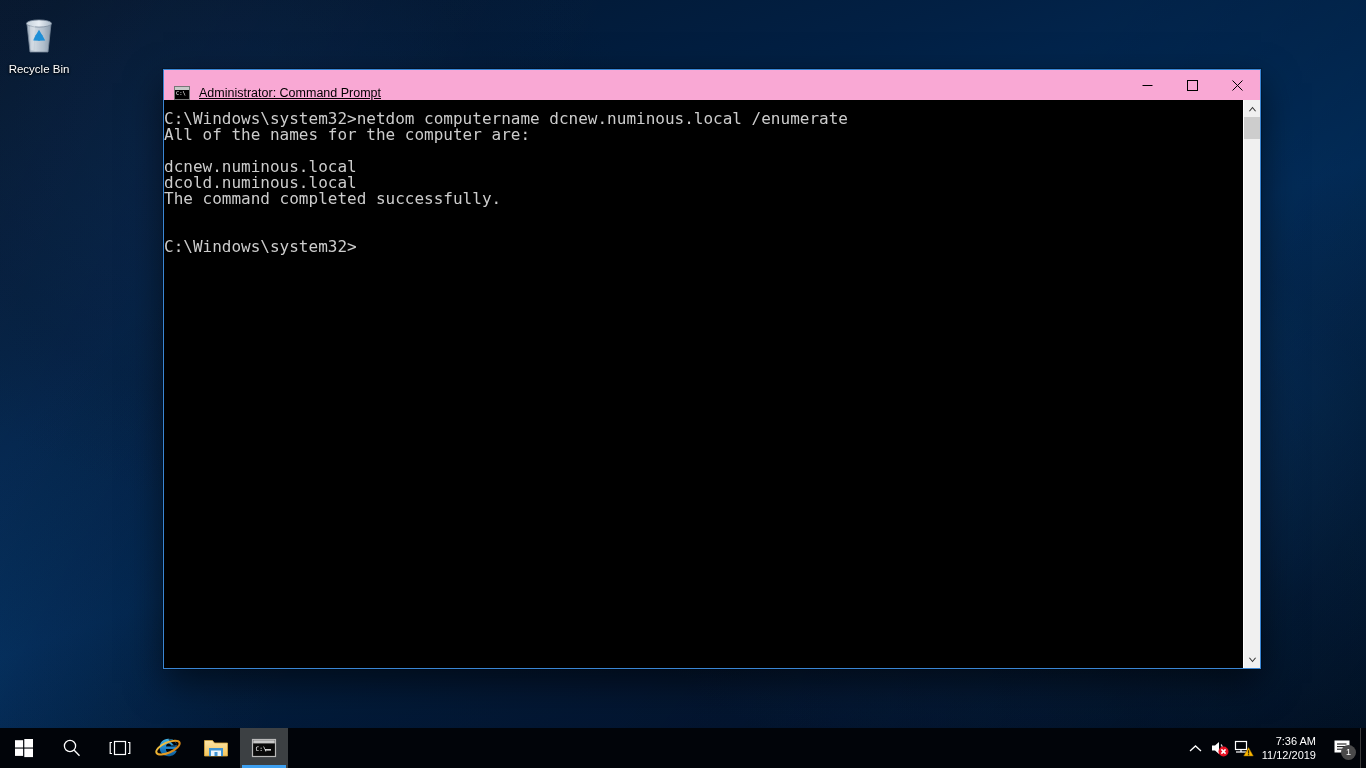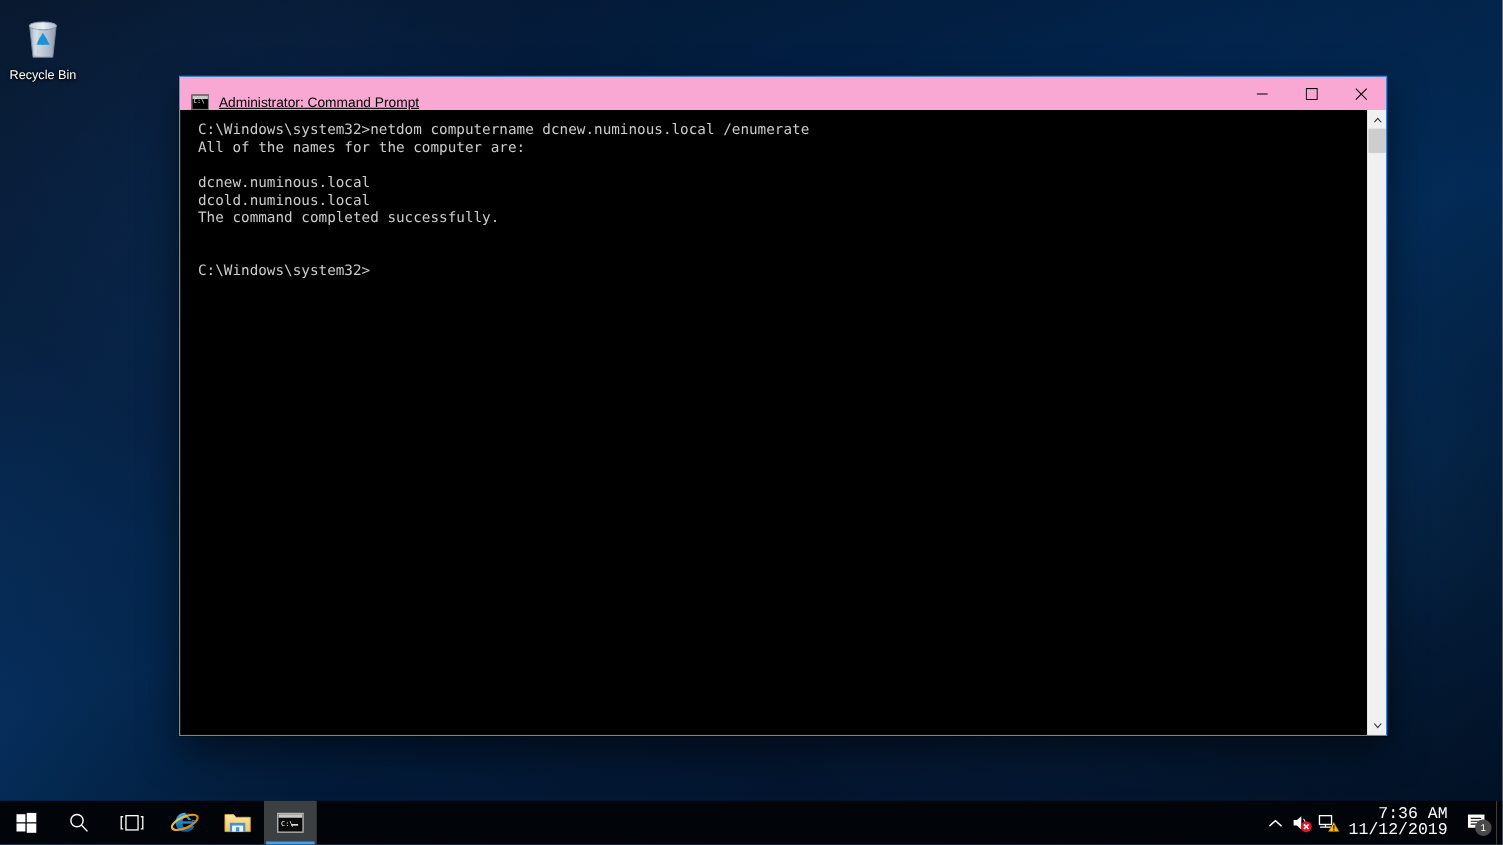--- a/index.html
+++ b/index.html
@@ -135,23 +135,23 @@
     display: flex;
     background: #000000;
     min-height: 0;
     position: relative;
   }
   #console-text {
     flex: 1 1 auto;
     background: #000000;
     color: #cccccc;
     font-family: "DejaVu Sans Mono", monospace;
-    font-size: 13px;
+    font-size: 16px;
     line-height: 16px;
-    padding: 11px 0 0 16px;
+    padding: 11px 0 0 0;
     white-space: pre;
     overflow: hidden;
     letter-spacing: 0px;
   }
   #console-text .line { height: 16px; }
 
   
   #console-scrollbar {
     flex: 0 0 17px;
     width: 17px;
@@ -252,24 +252,24 @@
     position: relative;
     cursor: default;
   }
   #clock {
     height: 40px;
     display: flex;
     flex-direction: column;
     justify-content: center;
     align-items: flex-end;
     color: #ffffff;
-    font-size: 15px;
+    font-size: 11px;
     line-height: 14px;
     padding: 0 10px 0 6px;
-    font-family: Liberation Mono, monospace;
+    font-family: Liberation Sans, sans-serif;
     cursor: default;
     white-space: nowrap;
   }
   #action-center {
     width: 34px;
     height: 40px;
     display: flex;
     align-items: center;
     justify-content: center;
     position: relative;

